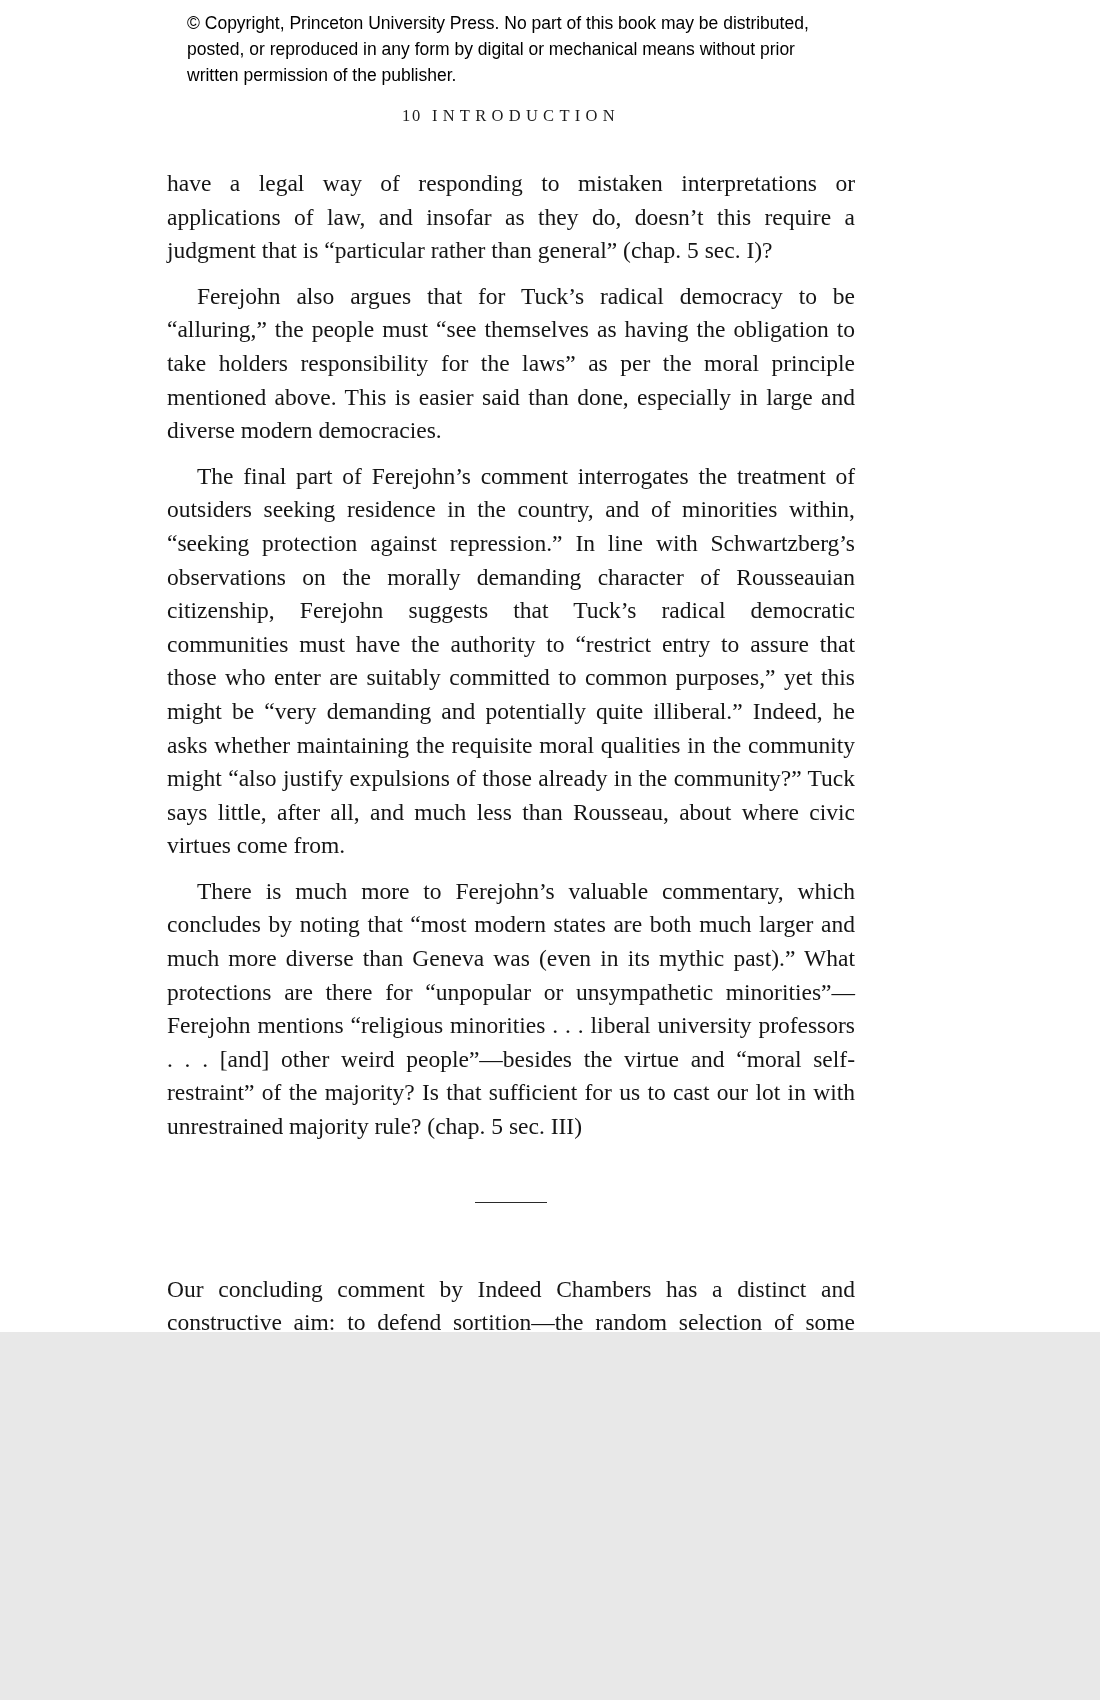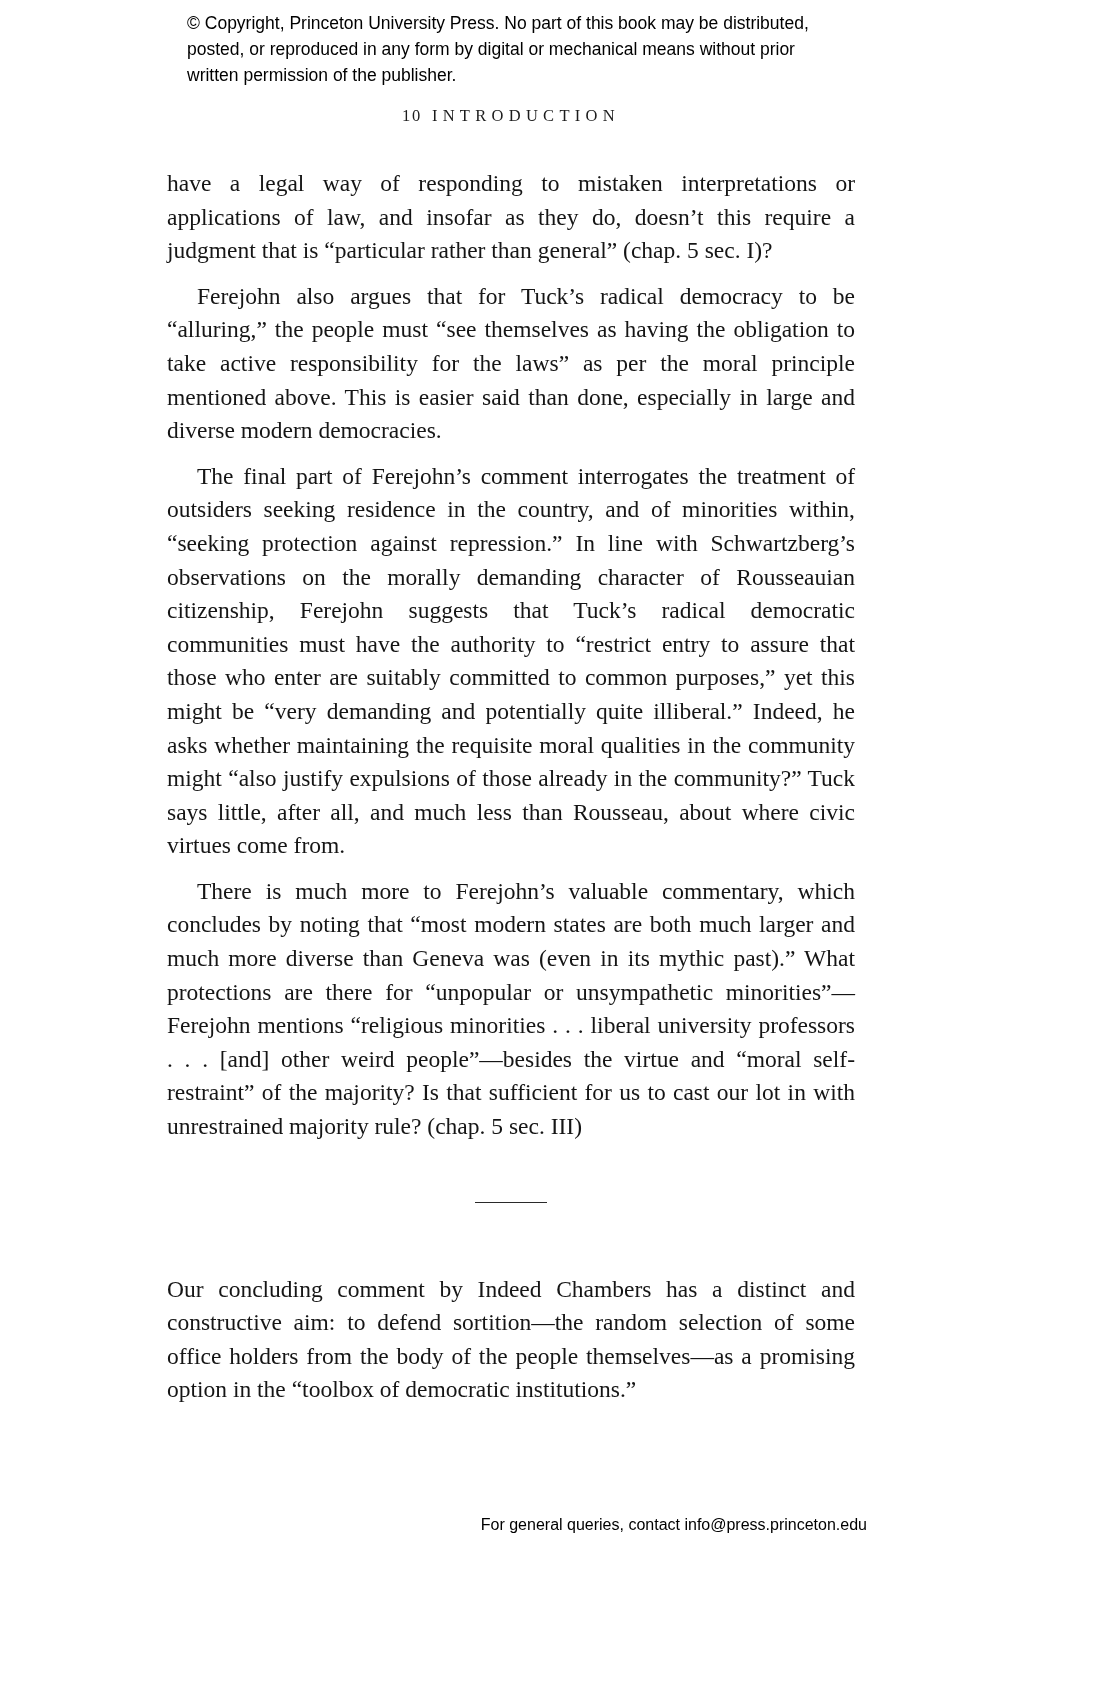--- a/index.html
+++ b/index.html
@@ -3,21 +3,21 @@
 <meta charset="utf-8">
 <style>
   html, body {
     margin: 0;
     padding: 0;
     background: #e8e8e8;
   }
   .page {
     position: relative;
     width: 1100px;
-    height: 1700px;
+    height: 1332px;
     margin: 0 auto;
     background: #ffffff;
     color: #141414;
     overflow: hidden;
   }
   .copyright-notice {
     position: absolute;
     top: 10px;
     left: 187px;
     width: 648px;
@@ -82,21 +82,21 @@
 <div class="page">
 
   <div class="copyright-notice">© Copyright, Princeton University Press. No part of this book may be distributed, posted, or reproduced in any form by digital or mechanical means without prior written permission of the publisher.</div>
 
   <div class="running-head">
     <span class="page-number">10</span><span class="running-head-title">INTRODUCTION</span>
   </div>
 
   <div class="body-block">
     <p class="no-indent">have a legal way of responding to mistaken interpretations or applications of law, and insofar as they do, doesn’t this require a judgment that is “particular rather than general” (chap. 5 sec. I)?</p>
-    <p class="indent">Ferejohn also argues that for Tuck’s radical democracy to be “alluring,” the people must “see themselves as having the obligation to take active responsibility for the laws” as per the moral principle mentioned above. This is easier said than done, especially in large and diverse modern democracies.</p>
+    <p class="indent">Ferejohn also argues that for Tuck’s radical democracy to be “alluring,” the people must “see themselves as having the obligation to take holders responsibility for the laws” as per the moral principle mentioned above. This is easier said than done, especially in large and diverse modern democracies.</p>
     <p class="indent">The final part of Ferejohn’s comment interrogates the treatment of outsiders seeking residence in the country, and of minorities within, “seeking protection against repression.” In line with Schwartzberg’s observations on the morally demanding character of Rousseauian citizenship, Ferejohn suggests that Tuck’s radical democratic communities must have the authority to “restrict entry to assure that those who enter are suitably committed to common purposes,” yet this might be “very demanding and potentially quite illiberal.” Indeed, he asks whether maintaining the requisite moral qualities in the community might “also justify expulsions of those already in the community?” Tuck says little, after all, and much less than Rousseau, about where civic virtues come from.</p>
     <p class="indent">There is much more to Ferejohn’s valuable commentary, which concludes by noting that “most modern states are both much larger and much more diverse than Geneva was (even in its mythic past).” What protections are there for “unpopular or unsympathetic minorities”—Ferejohn mentions “religious minorities . . . liberal university professors . . . [and] other weird people”—besides the virtue and “moral self-restraint” of the majority? Is that sufficient for us to cast our lot in with unrestrained majority rule? (chap. 5 sec. III)</p>
 
     <div class="section-break"></div>
 
     <p class="no-indent">Our concluding comment by Indeed Chambers has a distinct and constructive aim: to defend sortition—the random selection of some office holders from the body of the people themselves—as a promising option in the “toolbox of democratic institutions.”</p>
   </div>
 
   <div class="footer-note">For general queries, contact info@press.princeton.edu</div>
 

